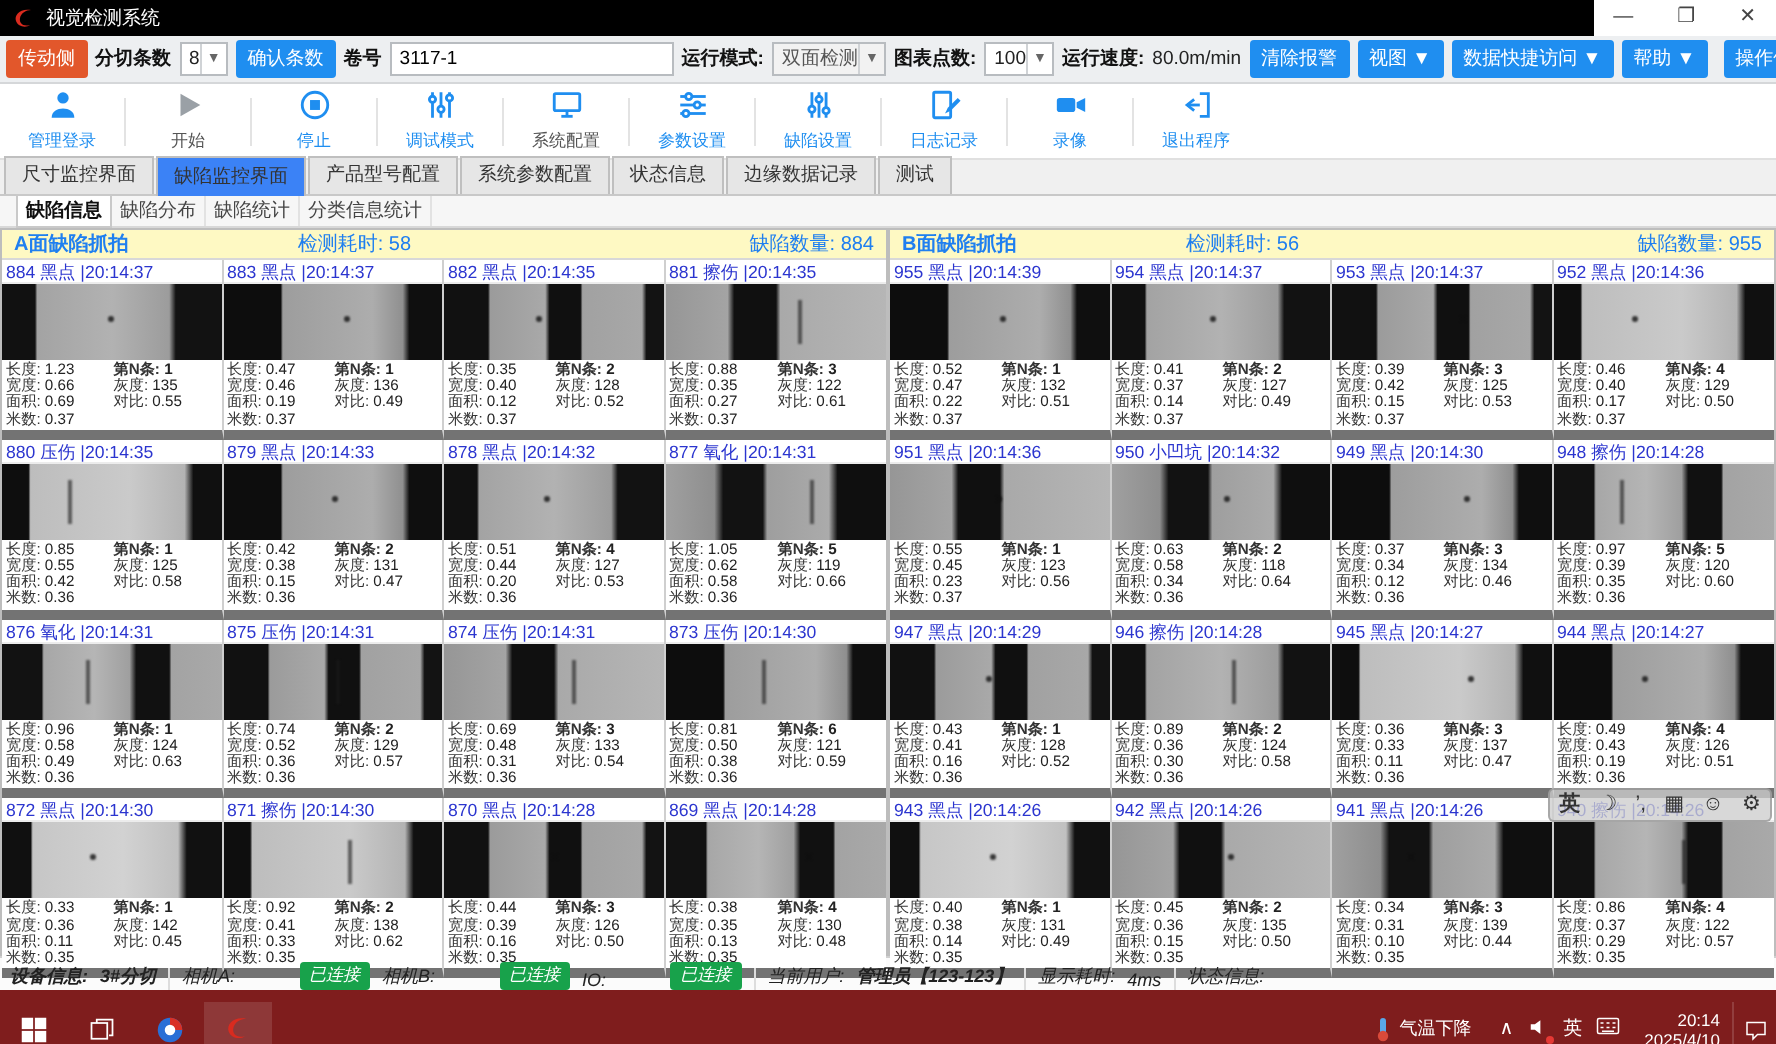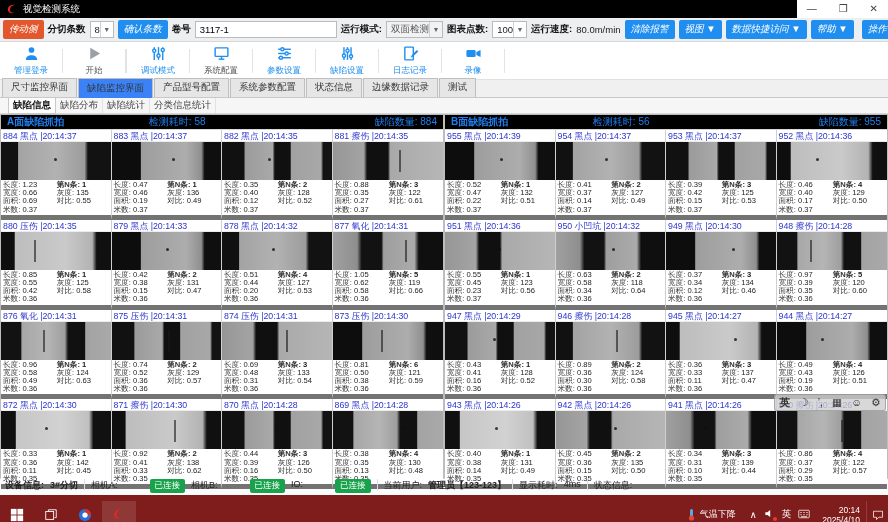--- a/index.html
+++ b/index.html
@@ -9,21 +9,21 @@
   
   .titlebar { height:18px; background:#000; display:flex; align-items:center; padding-left:6px; }
   .titlebar .logo { width:12px; height:12px; margin-right:5px; }
   .titlebar .ttl { color:#fff; font-size:9.5px; }
   .titlebar .spacer { flex:1; }
   .wincontrols { background:#fff; height:18px; display:flex; align-items:center; padding:0 10px; gap:22px; }
   .wincontrols span { color:#444; font-size:10px; cursor:default; line-height:18px; }
 
   
   .toolbar1 { height:24px; background:#edeff1; border-bottom:1px solid #d5d7d9; display:flex; align-items:center; gap:4px; padding:0 3px; white-space:nowrap; }
-  .btn { border:none; border-radius:2px; color:#fff; font-size:9.5px; padding:3px 6px; cursor:pointer; font-family:inherit;font-style:italic; }
+  .btn { border:none; border-radius:2px; color:#fff; font-size:9.5px; padding:3px 6px; cursor:pointer; font-family:inherit; }
   .btn.orange { background:#e2572b; }
   .btn.blue { background:#1f8ef0; }
   .lbl { font-weight:bold; font-size:9.5px; color:#111; }
   .combo { background:#fff; border:1px solid #b8bcc0; height:17px; display:flex; align-items:center; font-size:9.5px; padding-left:4px; position:relative; }
   .combo .arr { margin-left:auto; border-left:1px solid #d0d3d6; width:13px; text-align:center; color:#666; font-size:7px; height:100%; line-height:16px; }
   .combo.dis { background:#f2f2f2; color:#555; }
   .tinput { background:#fff; border:1px solid #b8bcc0; height:17px; font-size:9.5px; padding:0 4px; font-family:inherit; }
 
   
   .toolbar2 { height:38px; background:#fff; border-bottom:1px solid #e0e0e0; display:flex; align-items:center; padding:0 0; }
@@ -37,38 +37,38 @@
   .tabs1 { height:18px; background:#f0f0f0; display:flex; align-items:flex-end; padding-left:2px; border-bottom:1px solid #c8c8c8; }
   .tabs1 .tab { font-size:9.5px; padding:2px 8px 3px; border:1px solid #bfbfbf; border-bottom:none; background:#e6e6e6; color:#333; margin-right:1px; cursor:pointer; }
   .tabs1 .tab.active { background:#3b82f6; position:relative; top:1px; padding-top:3px; }
   .tabs2 { height:16px; background:#f6f6f6; display:flex; align-items:center; padding-left:8px; border-bottom:1px solid #d8d8d8; }
   .tabs2 .stab { font-size:9.5px; color:#444; padding:1px 4px; cursor:pointer; border-right:1px solid #e2e2e2; }
   .tabs2 .stab.active { font-weight:bold; color:#111; background:#fff; border:1px solid #c9c9c9; }
 
   
   .panels { display:flex; height:364px; background:#fff; }
   .panel { width:444px; border:1px solid #bdbdbd; display:flex; flex-direction:column; }
-  .phd { height:15px; display:flex; align-items:center; font-size:10px; color:#1f7ff0; padding:0 6px; border-bottom:1px solid #d8d8d8; background:#000000; }
+  .phd { height:15px; display:flex; align-items:center; font-size:10px; color:#1f7ff0; padding:0 6px; border-bottom:1px solid #d8d8d8; background:#fef9c3; }
   .phd .ptitle { font-weight:bold; }
   .phd .pmid { margin-left:auto; margin-right:auto; }
   .phd .pright { margin-left:auto; }
   .grid { flex:1; display:grid; grid-template-columns:repeat(4,1fr); grid-template-rows:repeat(4,1fr); }
   .cell { border-right:1px solid #cfcfcf; border-bottom:5px solid #737373; display:flex; flex-direction:column; background:#fff; overflow:hidden; }
   .cell:nth-child(4n) { border-right:none; }
   .chd { height:12px; font-size:8.8px; color:#2b35cf; padding:1px 2px 0; white-space:nowrap; overflow:hidden; border-bottom:1px solid #ececec; }
   .cimg { height:38px; position:relative; }
   .cimg .mark { position:absolute; top:22%; width:2px; height:58%; background:rgba(25,25,25,.6); filter:blur(.4px); }
   .cimg .mark.dot { top:42%; width:3px; height:3px; border-radius:50%; background:rgba(15,15,15,.8); }
   .cmeta { flex:1; display:flex; gap:2px; padding:1px 2px; font-size:7.6px; line-height:8.2px; color:#222; }
   .mcol { width:50%; }
   .mcol div span { color:#333; }
   .mcol .b { font-weight:bold; }
 
   
-  .statusbar { height:17px; background:#fbfbfb; border-top:1px solid #d0d0d0; display:flex; align-items:flex-start; gap:6px; padding:0 5px; font-size:9px; white-space:nowrap; }
+  .statusbar { height:17px; background:#fbfbfb; border-top:1px solid #d0d0d0; display:flex; align-items:flex-end; gap:6px; padding:0 5px; font-size:9px; white-space:nowrap;font-style:italic; }
   .statusbar .sb-b { font-weight:bold; }
   .badge { background:#18a24b; color:#fff; border-radius:2px; padding:1px 5px; font-size:8.5px;margin-left:26px; }
   .ssep { width:1px; height:11px; background:#ddd; }
 
   
   .taskbar { height:39px; background:#7f1d1d; display:flex; align-items:center; color:#fff;justify-content:center; }
   .tk-ico { width:34px; height:27px; display:flex; align-items:center; justify-content:center; cursor:pointer; }
   .tk-ico svg { width:14px; height:14px; }
   .tk-ico.active { background:rgba(255,255,255,.12); border-bottom:2px solid #4cc2ff; }
   .tk-spacer { flex:1; }
@@ -136,20 +136,27 @@
       <span class="tlbl">管理登录</span>
     </div>
     <div class="tsep"></div>
     <div class="tbtn darklbl">
       <span><svg viewBox="0 0 24 24">
           <path d="M6 4l14 8-14 8z" fill="#9aa0a6"></path>
         </svg></span>
       <span class="tlbl">开始</span>
     </div>
     <div class="tsep"></div>
+    <div class="tbtn">
+      <span><svg viewBox="0 0 24 24" fill="none">
+          <circle cx="12" cy="12" r="9" stroke="#1f8ef0" stroke-width="2"></circle>
+          <rect x="8.5" y="8.5" width="7" height="7" fill="#1f8ef0"></rect>
+        </svg></span>
+      <span class="tlbl">停止</span>
+    </div>
     <div class="tsep"></div>
     <div class="tbtn">
       <span><svg viewBox="0 0 24 24" stroke="#1f8ef0" stroke-width="2" fill="#fff">
           <line x1="6" y1="3" x2="6" y2="21"></line>
           <line x1="12" y1="3" x2="12" y2="21"></line>
           <line x1="18" y1="3" x2="18" y2="21"></line>
           <circle cx="6" cy="8" r="2.2"></circle>
           <circle cx="12" cy="15" r="2.2"></circle>
           <circle cx="18" cy="7" r="2.2"></circle>
         </svg></span>
@@ -198,20 +205,28 @@
     </div>
     <div class="tsep"></div>
     <div class="tbtn">
       <span><svg viewBox="0 0 24 24">
           <rect x="2" y="7" width="13" height="10" rx="2" fill="#1f8ef0"></rect>
           <path d="M16 10l6-3v10l-6-3z" fill="#1f8ef0"></path>
         </svg></span>
       <span class="tlbl">录像</span>
     </div>
     <div class="tsep"></div>
+    <div class="tbtn">
+      <span><svg viewBox="0 0 24 24" fill="none" stroke="#1f8ef0" stroke-width="2">
+          <path d="M14 4h6v16h-6"></path>
+          <path d="M10 8l-5 4 5 4"></path>
+          <line x1="5" y1="12" x2="14" y2="12"></line>
+        </svg></span>
+      <span class="tlbl">退出程序</span>
+    </div>
   </div>
 
 <div class="tabs1">
     <span class="tab">尺寸监控界面</span>
     <span class="tab active">缺陷监控界面</span>
     <span class="tab">产品型号配置</span>
     <span class="tab">系统参数配置</span>
     <span class="tab">状态信息</span>
     <span class="tab">边缘数据记录</span>
     <span class="tab">测试</span>

